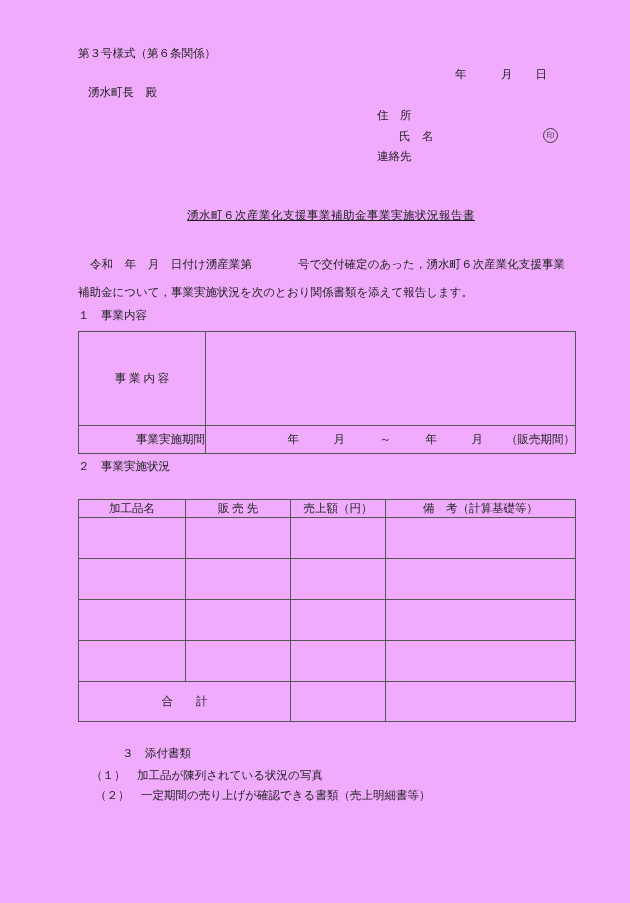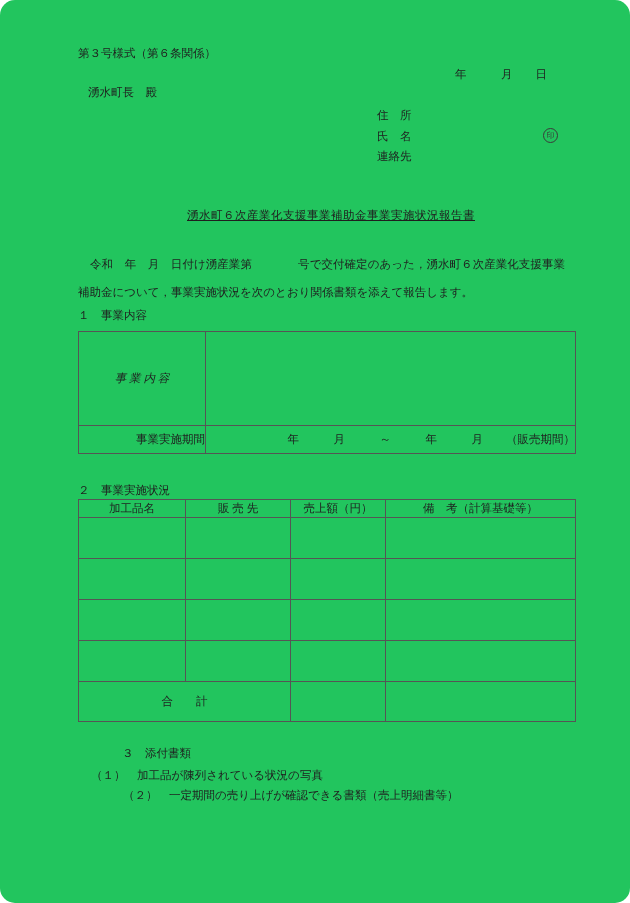--- a/index.html
+++ b/index.html
@@ -1,67 +1,66 @@
 <!DOCTYPE html>
 <html><head>
 <meta charset="utf-8">
 <style>
   html, body { margin: 0; padding: 0; background: #ffffff; }
   .page {
     position: relative;
     width: 630px;
     height: 903px;
-    background: #22c55e;
+    background: #f0abfc;
     font-family: "Liberation Serif", "DejaVu Serif", serif;
     color: #1f1f1f;
     font-size: 11.5px;
     line-height: 1;
     overflow: hidden;
-    border-radius: 15px;
   }
   .abs { position: absolute; white-space: nowrap; }
 
   .form-number   { left: 78px;  top: 48px; }
   .date-line     { left: 455px; top: 69px; }
   .addressee     { left: 88px;  top: 87px; }
   .sender-address{ left: 377px; top: 110px; }
-  .sender-name   { left: 377px; top: 131px; }
+  .sender-name   { left: 399px; top: 131px; }
   .sender-contact{ left: 377px; top: 151px; }
 
   .seal {
     position: absolute; left: 543px; top: 128px;
     width: 13px; height: 13px;
     border: 1px solid #3a3a3a; border-radius: 50%;
     display: flex; align-items: center; justify-content: center;
     font-size: 8px; color: #3a3a3a;
   }
 
   .doc-title { left: 16px; top: 210px; width: 630px; text-align: center; letter-spacing: 0.5px; text-decoration: underline; }
 
   .body-para {
     position: absolute; left: 78px; top: 250px; width: 487px;
     line-height: 28px; text-indent: 12px;
     white-space: normal; text-align: justify;
   }
 
   .h1 { left: 78px; top: 310px; }
-  .h2 { left: 78px; top: 485px; text-align: center; }
+  .h2 { left: 78px; top: 461px; text-align: center; }
   .h3 { left: 78px; top: 748px; margin-left: 44px; }
   .att-item-1 { left: 91px; top: 770px; }
-  .att-item-2 { left: 95px; top: 790px; margin-left: 28px; }
+  .att-item-2 { left: 95px; top: 790px; }
 
   table { border-collapse: collapse; table-layout: fixed; }
   td {
     border: 1px solid #555;
     text-align: center; vertical-align: middle;
     padding: 0; font-size: 11.5px; overflow: hidden;
   }
 
   .table1 { position: absolute; left: 78px; top: 331px; width: 497px; }
-  .table1 .row-content td { height: 93px; font-style: italic; }
+  .table1 .row-content td { height: 93px; }
   .table1 .row-period  td { height: 27px; text-align: right; }
 
   .table2 { position: absolute; left: 78px; top: 499px; width: 497px; }
   .table2 .hdr td   { height: 17px; margin-top: 38px; }
   .table2 .data td  { height: 40px; }
   .table2 .total td { height: 39px; }
 </style>
 </head>
 <body>
 

